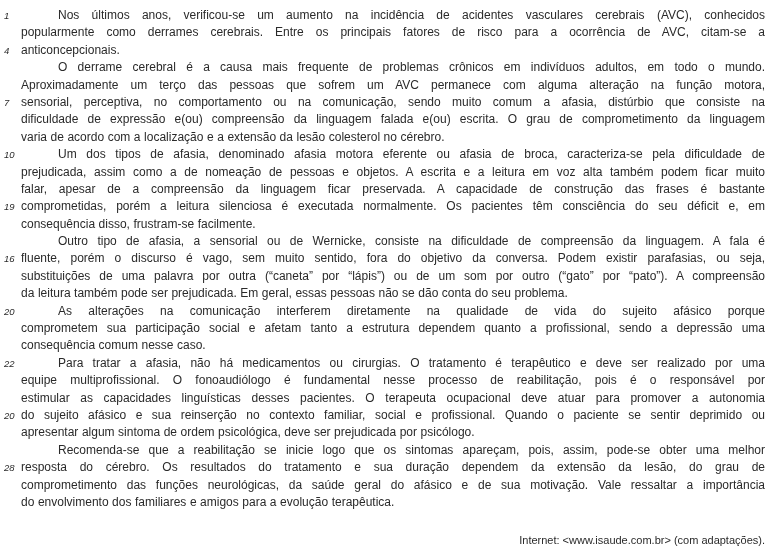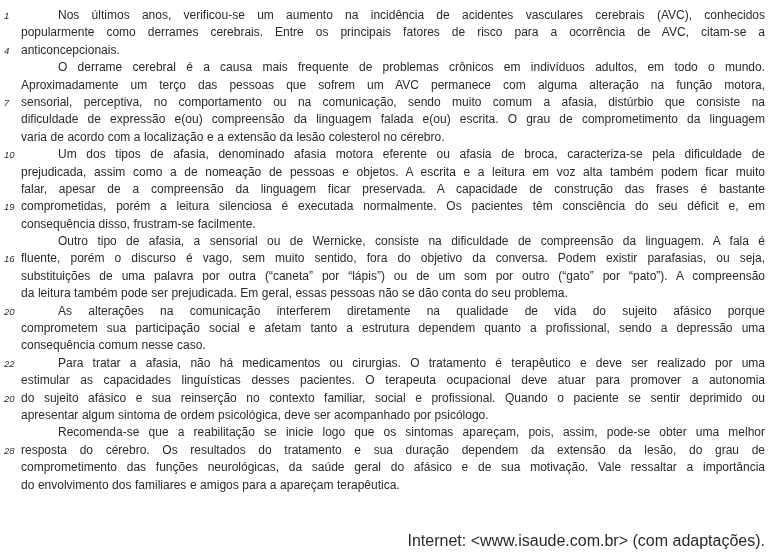--- a/index.html
+++ b/index.html
@@ -38,21 +38,21 @@
     font-style: italic;
     line-height: 14px;
     text-align: center;
     text-indent: 0;
     color: #2a2a2a;
   }
   .source {
     position: absolute;
     right: 14px;
     top: 533px;
-    font-size: 16px;
+    font-size: 11px;
     line-height: 15px;
     text-align: right;
     color: #2a2a2a;
   }
 </style>
 </head>
 <body>
 
 <div class="page">
   <div class="text-body" id="text-body">
@@ -70,22 +70,23 @@
       <div class="line"><span class="num">19</span>comprometidas, porém a leitura silenciosa é executada normalmente. Os pacientes têm consciência do seu déficit e, em</div>
       <div class="line last">consequência disso, frustram-se facilmente.</div>
       <div class="line first">Outro tipo de afasia, a sensorial ou de Wernicke, consiste na dificuldade de compreensão da linguagem. A fala é</div>
       <div class="line"><span class="num">16</span>fluente, porém o discurso é vago, sem muito sentido, fora do objetivo da conversa. Podem existir parafasias, ou seja,</div>
       <div class="line">substituições de uma palavra por outra (“caneta” por “lápis”) ou de um som por outro (“gato” por “pato”). A compreensão</div>
       <div class="line last">da leitura também pode ser prejudicada. Em geral, essas pessoas não se dão conta do seu problema.</div>
       <div class="line first"><span class="num">20</span>As alterações na comunicação interferem diretamente na qualidade de vida do sujeito afásico porque</div>
       <div class="line">comprometem sua participação social e afetam tanto a estrutura dependem quanto a profissional, sendo a depressão uma</div>
       <div class="line last">consequência comum nesse caso.</div>
       <div class="line first"><span class="num">22</span>Para tratar a afasia, não há medicamentos ou cirurgias. O tratamento é terapêutico e deve ser realizado por uma</div>
+      <div class="line">equipe multiprofissional. O fonoaudiólogo é fundamental nesse processo de reabilitação, pois é o responsável por</div>
       <div class="line">estimular as capacidades linguísticas desses pacientes. O terapeuta ocupacional deve atuar para promover a autonomia</div>
       <div class="line"><span class="num">20</span>do sujeito afásico e sua reinserção no contexto familiar, social e profissional. Quando o paciente se sentir deprimido ou</div>
-      <div class="line last">apresentar algum sintoma de ordem psicológica, deve ser acompanhado por psicólogo.</div>
+      <div class="line last">apresentar algum sintoma de ordem psicológica, deve ser prejudicada por psicólogo.</div>
       <div class="line first">Recomenda-se que a reabilitação se inicie logo que os sintomas apareçam, pois, assim, pode-se obter uma melhor</div>
       <div class="line"><span class="num">28</span>resposta do cérebro. Os resultados do tratamento e sua duração dependem da extensão da lesão, do grau de</div>
       <div class="line">comprometimento das funções neurológicas, da saúde geral do afásico e de sua motivação. Vale ressaltar a importância</div>
-      <div class="line last">do envolvimento dos familiares e amigos para a apareçam terapêutica.</div>
+      <div class="line last">do envolvimento dos familiares e amigos para a evolução terapêutica.</div>
     </div>
   <div class="source">Internet: &lt;www.isaude.com.br&gt; (com adaptações).</div>
 </div>
 
 </body></html>

